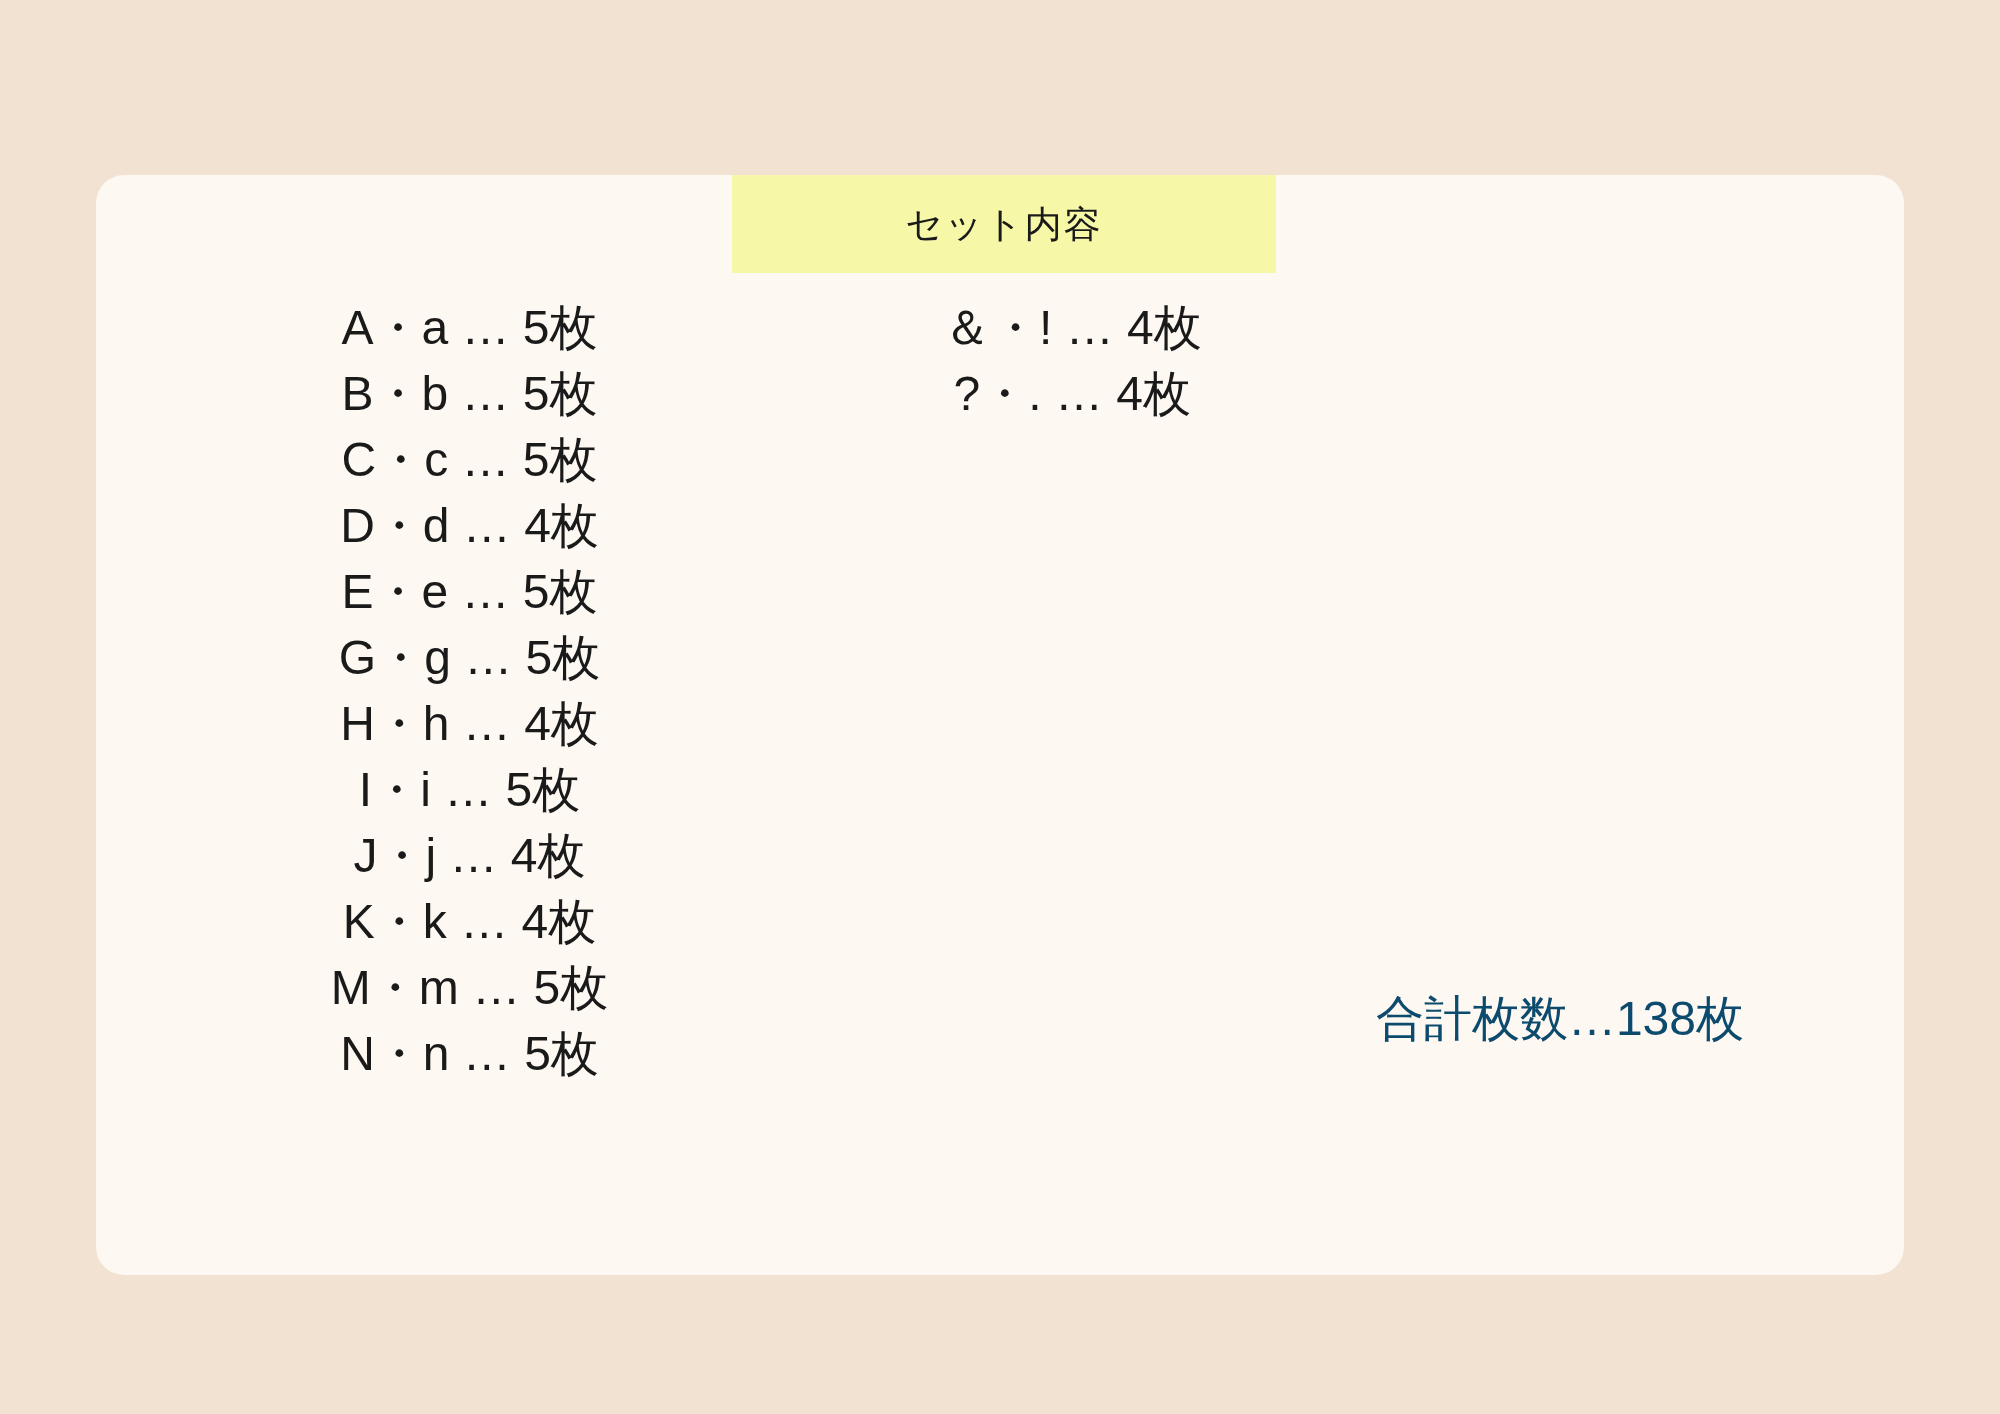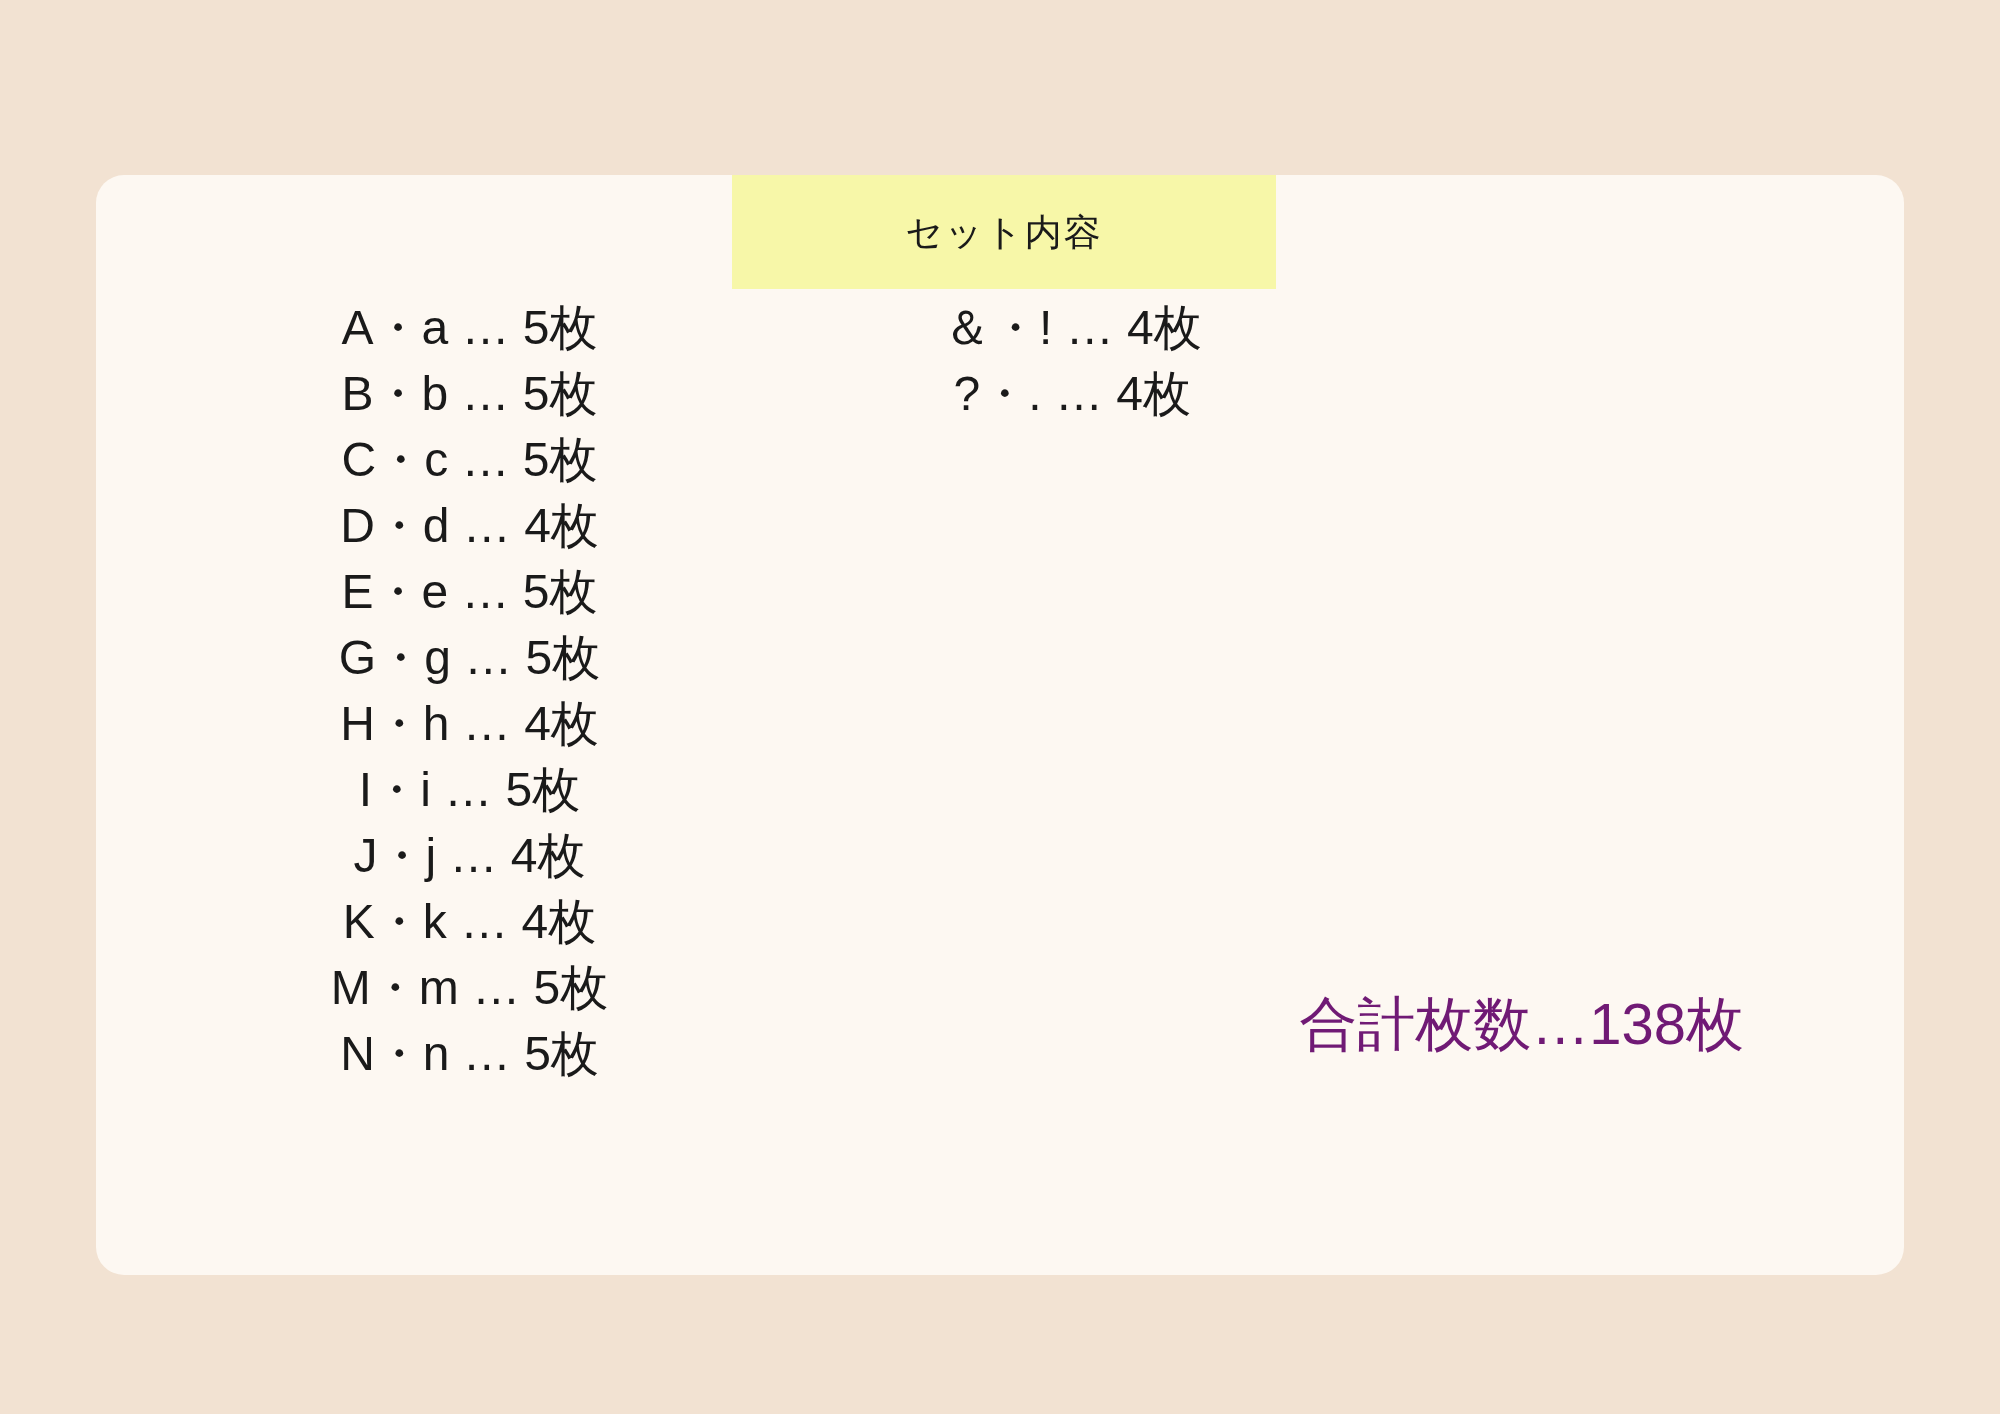--- a/index.html
+++ b/index.html
@@ -26,21 +26,21 @@
     height: 1100px;
     background: #fdf8f2;
     border-radius: 28px;
     box-sizing: border-box;
   }
   .title-banner {
     position: absolute;
     left: 636px;
     top: 0px;
     width: 544px;
-    height: 114px;
+    height: 98px;
     background: #f7f7a8;
     display: flex;
     align-items: center;
     justify-content: center;
   }
   .title-banner .title-text {
     font-size: 37px;
     color: #1a1a1a;
     letter-spacing: 2px;
     line-height: 1;
@@ -79,22 +79,22 @@
     justify-content: center;
     letter-spacing: 0px;
   }
   .col-1 .row { justify-content: center; }
   .col-2 .row { justify-content: center; }
   .col-3 .row { justify-content: center; }
   .total {
     position: absolute;
     right: 160px;
     top: 820px;
-    font-size: 58px;
-    color: #701a75;
+    font-size: 48px;
+    color: #0c4a6e;
     white-space: pre;
     line-height: 1;
   }
 </style>
 </head>
 <body>
 
 <div class="stage">
   <div class="card">
 

